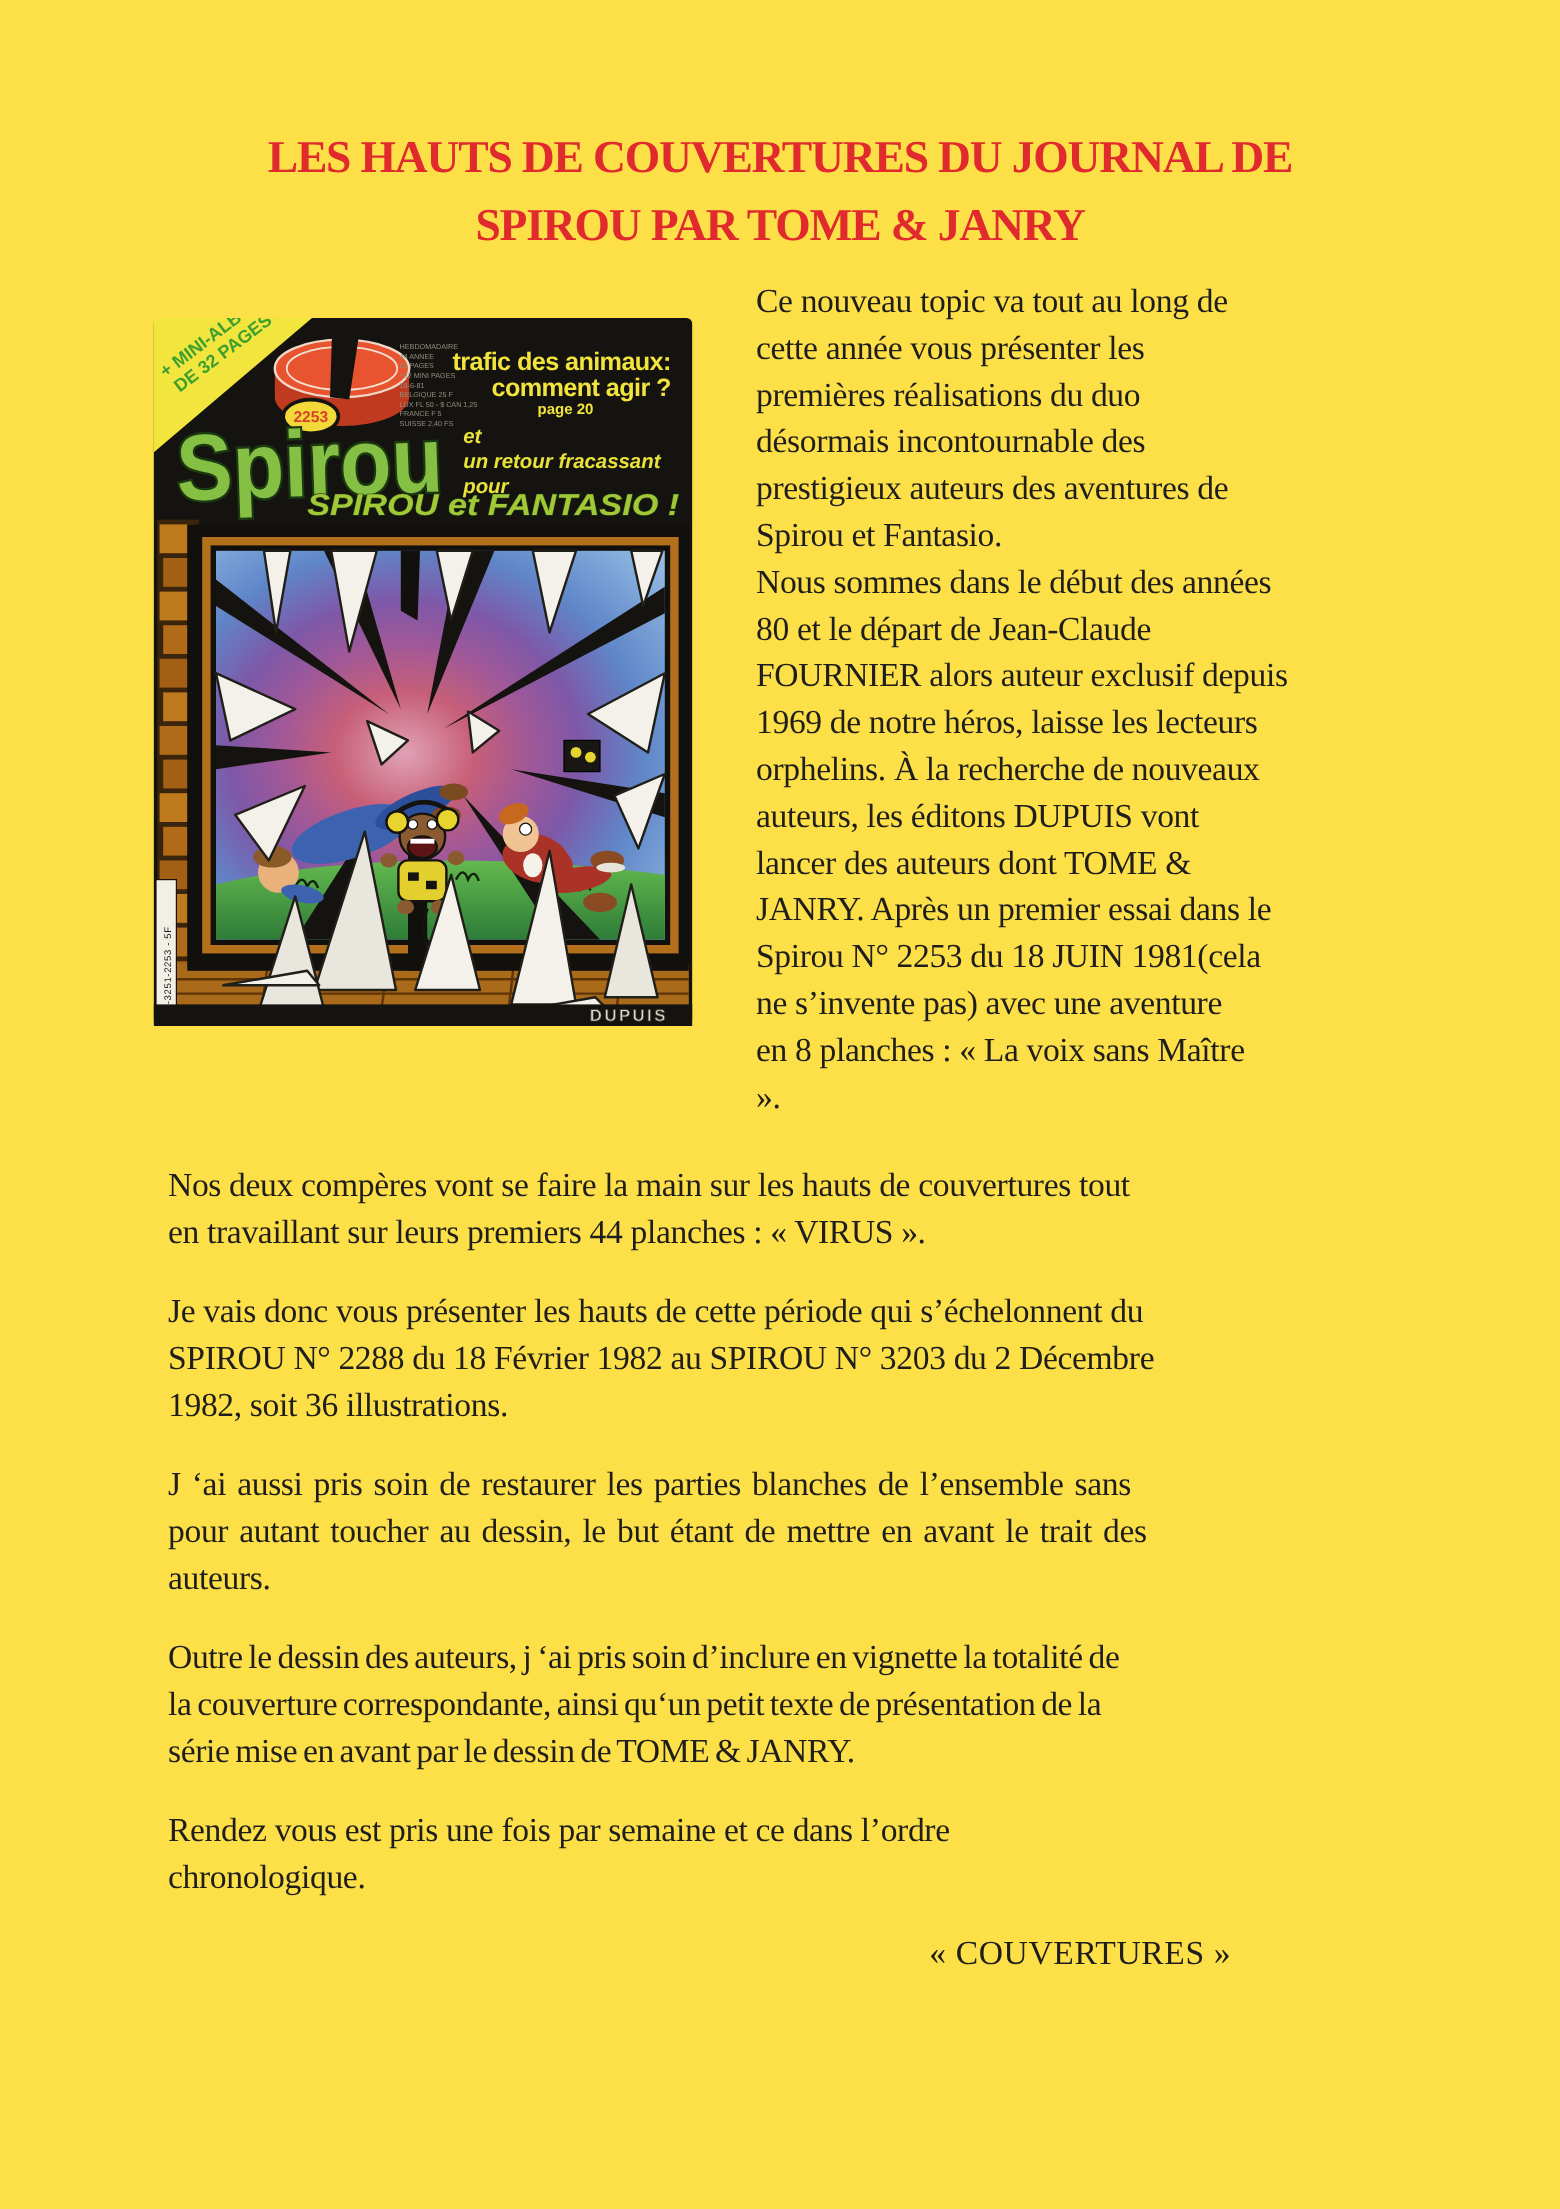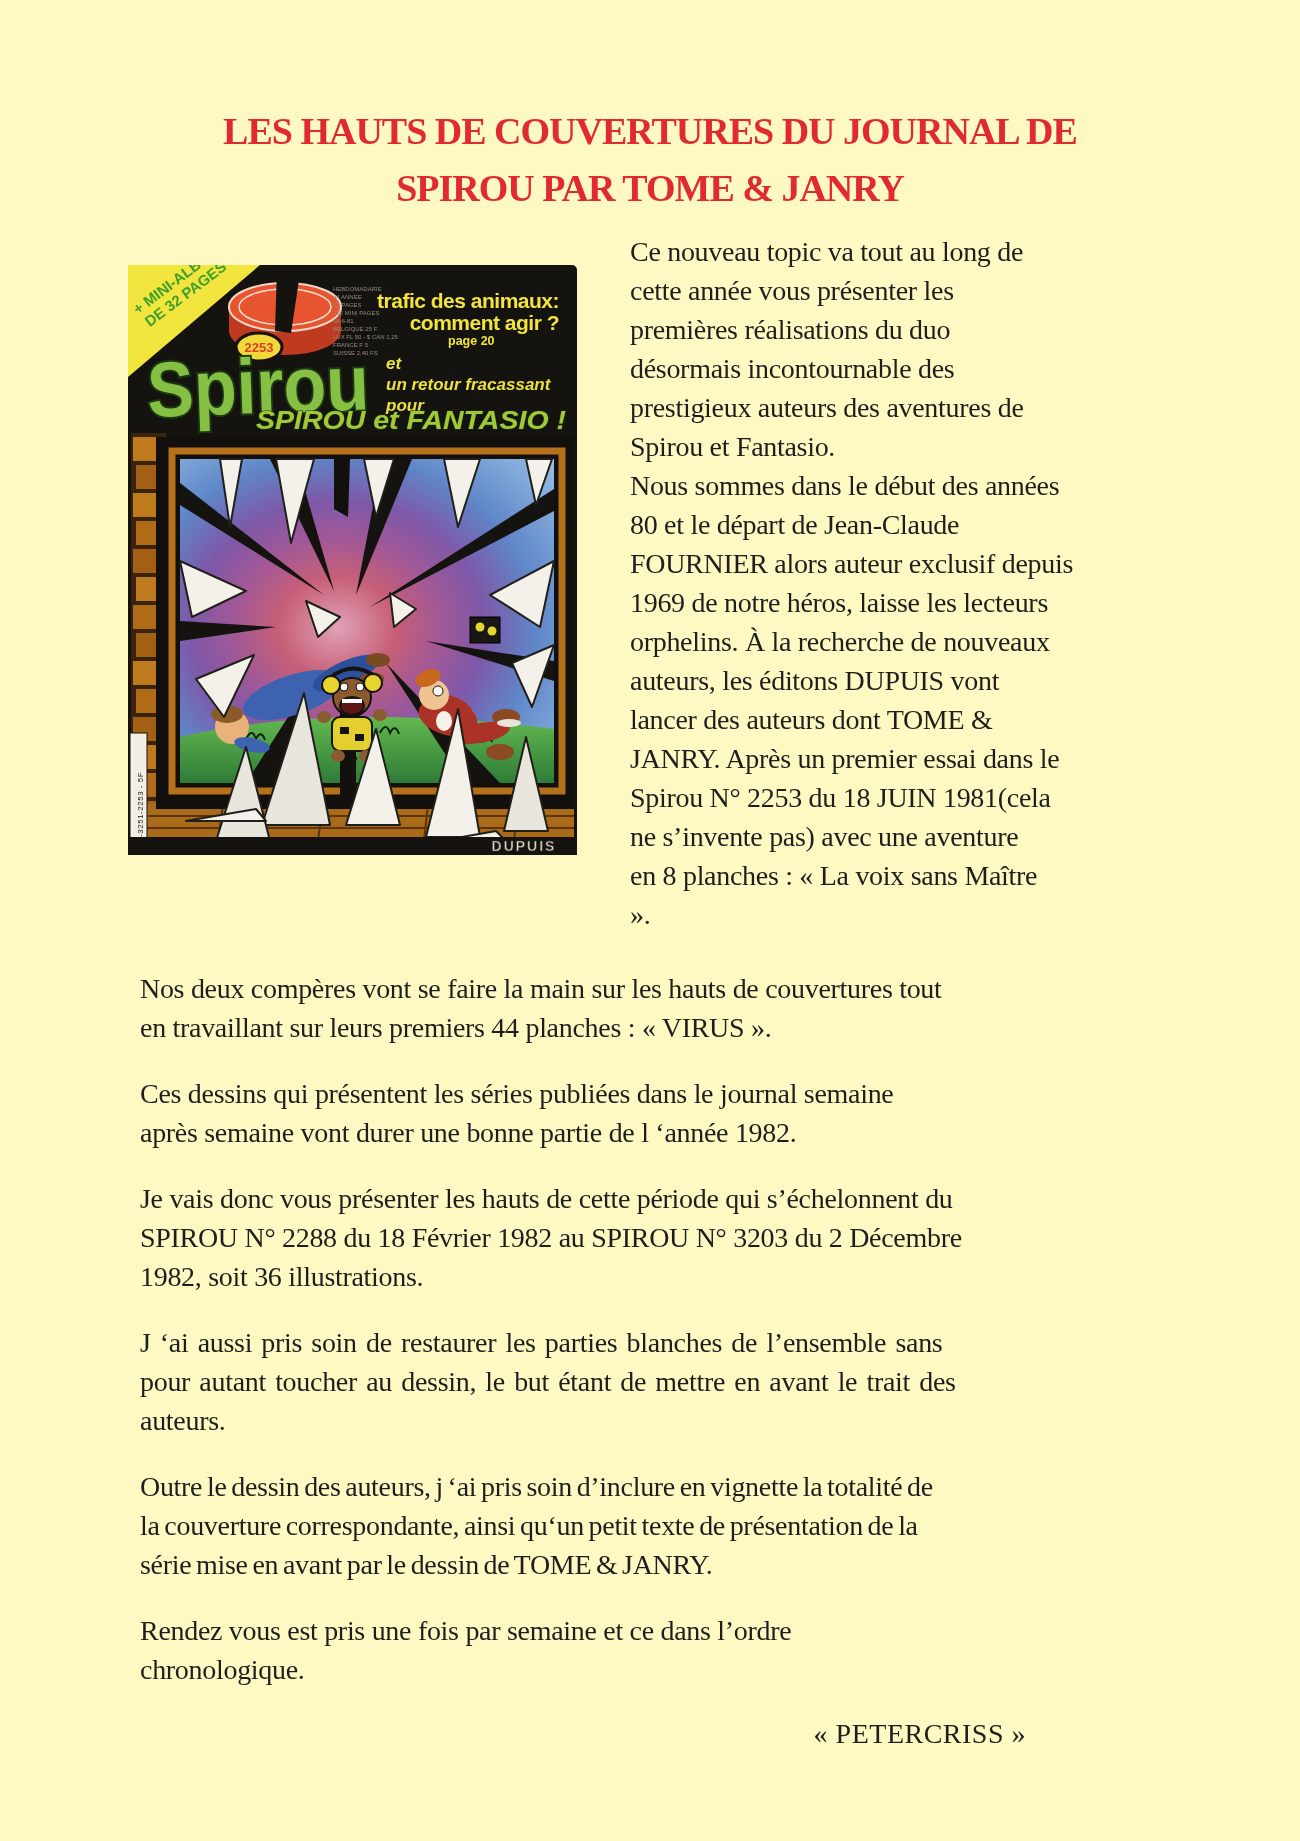--- a/index.html
+++ b/index.html
@@ -1,17 +1,17 @@
 <!DOCTYPE html>
 <html><head>
 <meta charset="utf-8">
 <style>
   html,body{margin:0;padding:0;background:#ffffff;}
   .page{
-    position:relative;width:1300px;height:1841px;background:#fef9c3;
+    position:relative;width:1300px;height:1841px;background:#fde047;
     font-family:"Liberation Serif",serif;color:#1f1e1c;overflow:hidden;
   }
   .title{
     position:absolute;top:103px;left:0;width:1300px;margin:0;
     text-align:center;font-weight:bold;font-size:38px;line-height:57px;
     letter-spacing:-1px;color:#e02a2e;white-space:pre-line;
   }
   .content{position:absolute;left:140px;top:232px;width:1082px;}
   .row{display:flex;align-items:flex-start;}
   .cover{flex:0 0 449px;width:449px;height:590px;margin:33px 0 0 -12px;padding:0;}
@@ -250,29 +250,27 @@
 lancer des auteurs dont TOME &amp;
 JANRY. Après un premier essai dans le
 Spirou N° 2253 du 18 JUIN 1981(cela
 ne s’invente pas) avec une aventure
 en 8 planches : « La voix sans Maître
 ».</div>
     </div>
 
     <div class="p para first-para">Nos deux compères vont se faire la main sur les hauts de couvertures tout
 en travaillant sur leurs premiers 44 planches : « VIRUS ».</div>
-    <div class="p para">Ces dessins qui présentent les séries publiées dans le journal semaine
-après semaine vont durer une bonne partie de l ‘année 1982.</div>
     <div class="p para">Je vais donc vous présenter les hauts de cette période qui s’échelonnent du
 SPIROU N° 2288 du 18 Février 1982 au SPIROU N° 3203 du 2 Décembre
 1982, soit 36 illustrations.</div>
     <div class="p para loose">J ‘ai aussi pris soin de restaurer les parties blanches de l’ensemble sans
 pour autant toucher au dessin, le but étant de mettre en avant le trait des
 auteurs.</div>
     <div class="p para tight">Outre le dessin des auteurs, j ‘ai pris soin d’inclure en vignette la totalité de
 la couverture correspondante, ainsi qu‘un petit texte de présentation de la
 série mise en avant par le dessin de TOME &amp; JANRY.</div>
     <div class="p para">Rendez vous est pris une fois par semaine et ce dans l’ordre
 chronologique.</div>
 
-    <div class="signature">« PETERCRISS »</div>
+    <div class="signature">« COUVERTURES »</div>
   </div>
 </div>
 
 </body></html>

